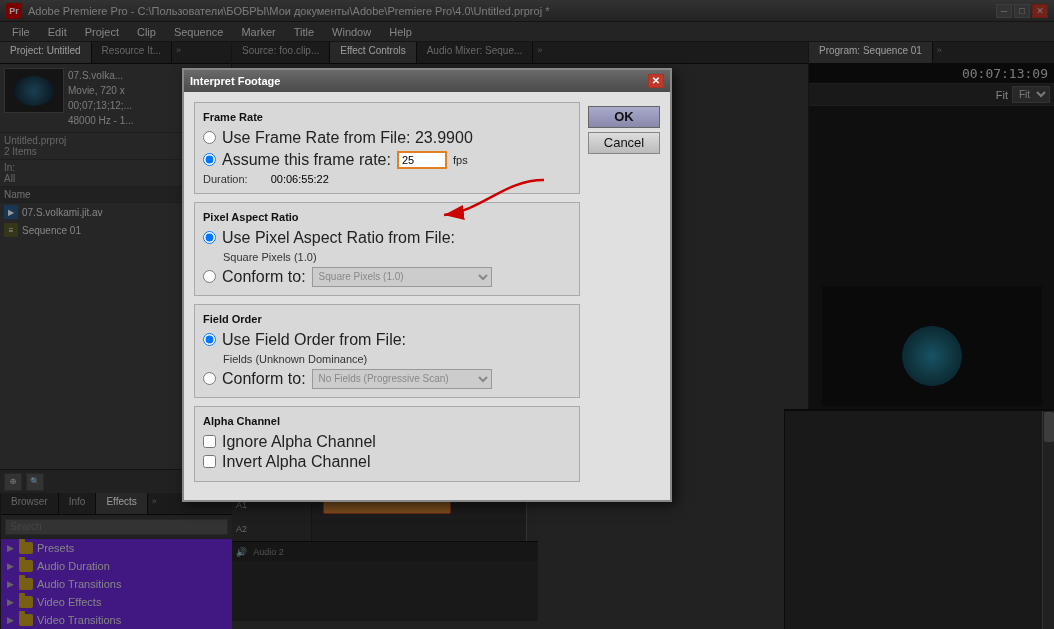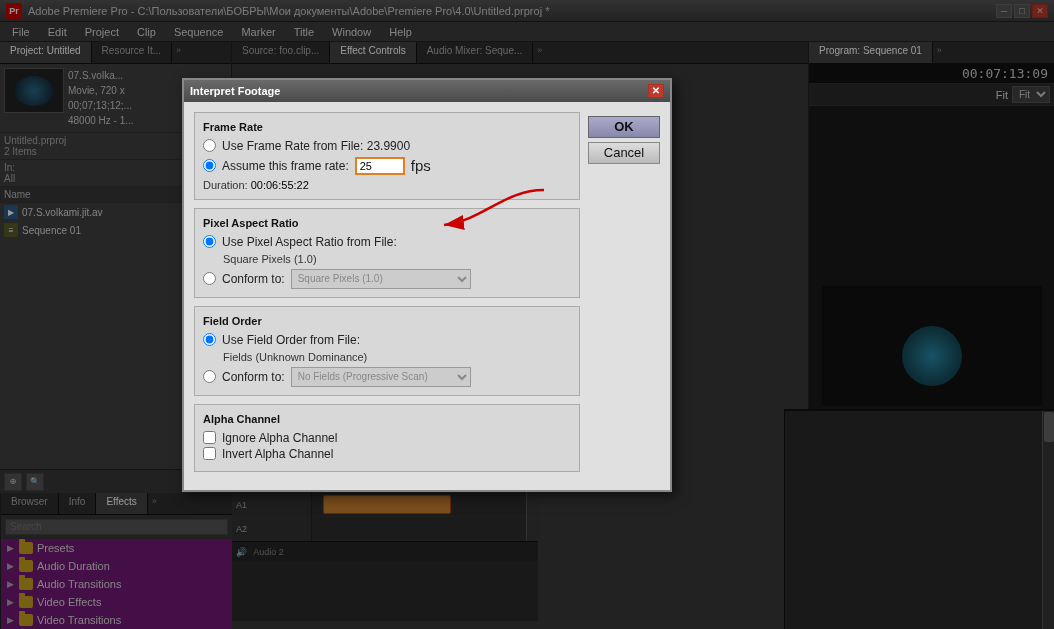--- a/index.html
+++ b/index.html
@@ -225,21 +225,21 @@
     }
     .center-content {
       flex: 1;
       background: #3a3a3a;
       position: relative;
     }
 
     
     #effects-panel {
       width: 232px;
-      background: #701a75;
+      background: #6d28d9;
       border-left: 1px solid #222;
       display: flex;
       flex-direction: column;
     }
     .effects-tabs {
       display: flex;
       background: #2d2d2d;
       border-bottom: 1px solid #111;
       height: 22px;
     }
@@ -413,54 +413,54 @@
       color: #111;
       margin-bottom: 6px;
     }
     .radio-row {
       display: flex;
       align-items: center;
       gap: 6px;
       margin-bottom: 4px;
     }
     .radio-row input[type=radio] { margin: 0; }
-    .radio-label { font-size: 12px; color: #222; }
+    .radio-label { font-size: 16px; color: #222; }
 
     .frame-rate-row {
       display: flex;
       align-items: center;
       gap: 6px;
     }
     .fps-input {
       width: 50px;
       height: 18px;
       background: #fff;
       border: 2px solid #e08020;
       font-size: 11px;
       padding: 0 3px;
       color: #000;
     }
-    .fps-label { font-size: 15px; color: #222; }
+    .fps-label { font-size: 11px; color: #222; }
 
     .checkbox-row {
       display: flex;
       align-items: center;
       gap: 6px;
       margin-top: 2px;
       margin-bottom: 2px;
     }
     .checkbox-row input { margin: 0; }
     .checkbox-label { font-size: 11px; color: #888; }
 
     .duration-row {
       font-size: 11px;
       color: #333;
       margin-top: 4px;
     }
-    .duration-val { font-weight: normal; color: #000; }
+    .duration-val { font-weight: normal; color: #000; margin-left: 20px; }
     .indented {
       margin-left: 20px;
       font-size: 11px;
       color: #333;
     }
     .conform-row {
       display: flex;
       align-items: center;
       gap: 6px;
     }

